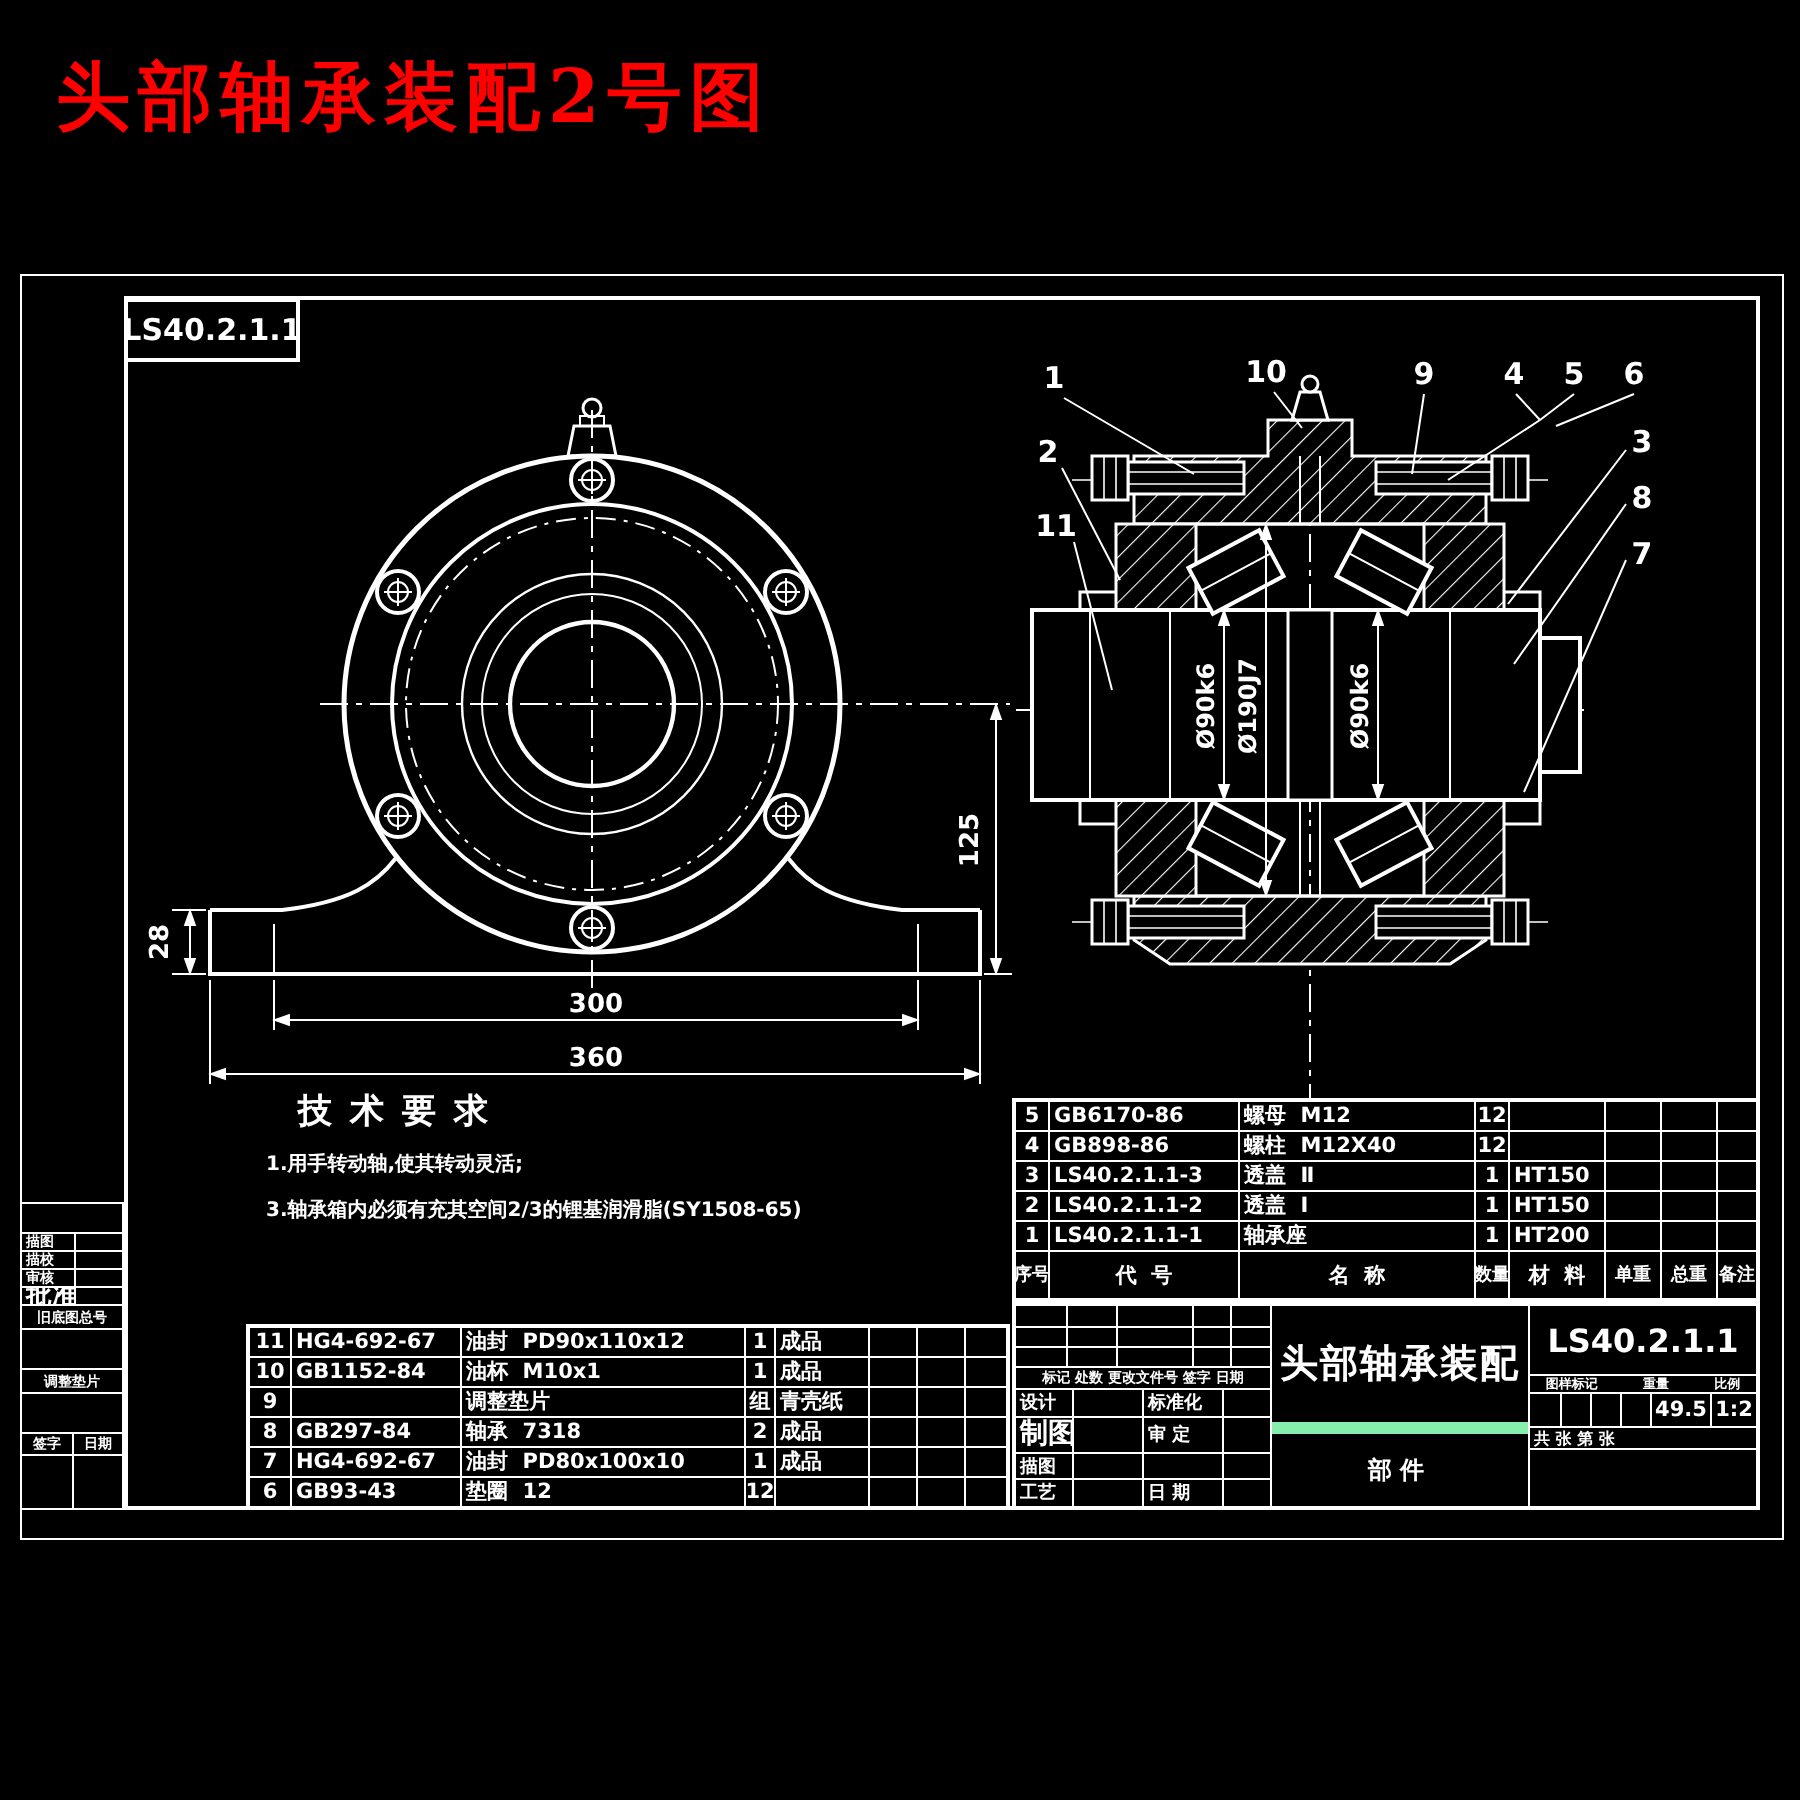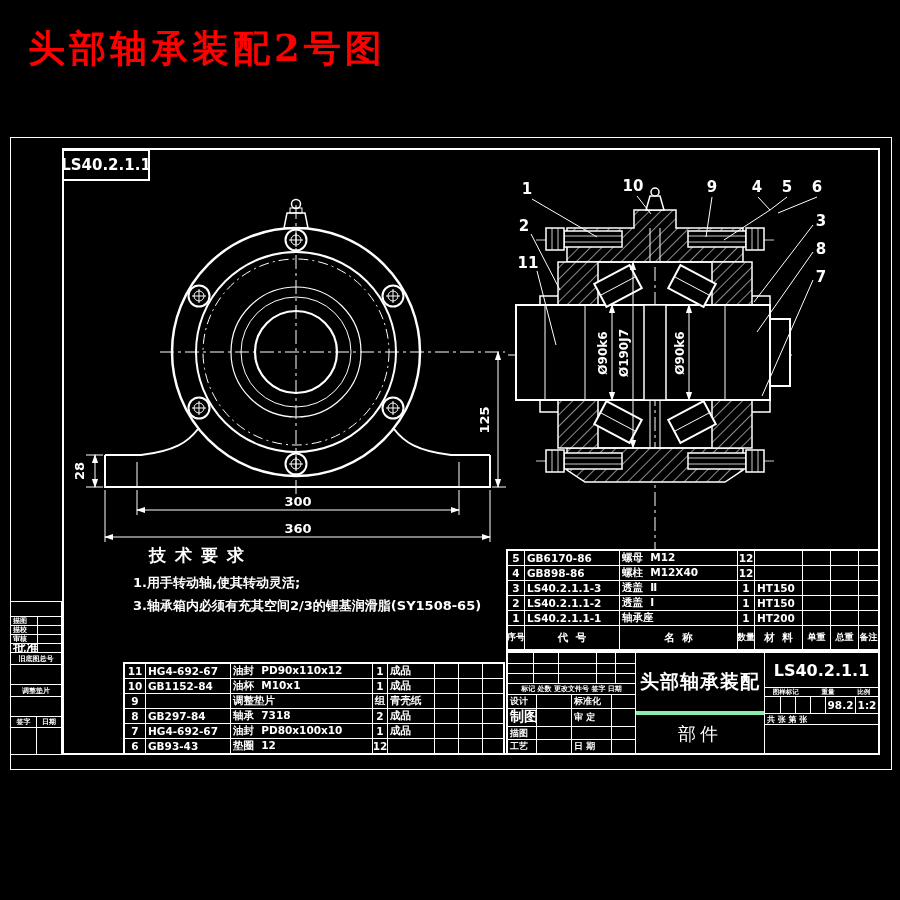--- a/index.html
+++ b/index.html
@@ -11,21 +11,21 @@
     font-size:37px; font-weight:bold; color:#ff0000; letter-spacing:4px; white-space:nowrap; }
 
   .outer-frame { position:absolute; left:10px; top:137px; width:882px; height:633px; border:1px solid #fff; }
   .inner-frame { position:absolute; left:62px; top:148px; width:818px; height:607px; border:2px solid #fff; }
 
   .ls-box { position:absolute; left:62px; top:149px; width:88px; height:32px; border:2px solid #fff;
     display:flex; align-items:center; justify-content:center; font-size:15px; font-weight:bold; background:#000; }
 
   .tech { position:absolute; left:114px; top:544px; width:400px;margin-left:19px; }
   .tech-h { font-size:17px; font-weight:bold; letter-spacing:9px; margin-left:16px; margin-bottom:4px; white-space:nowrap; }
-  .tech-line { font-size:13px; font-weight:bold; line-height:23px; white-space:nowrap; }
+  .tech-line { font-size:10px; font-weight:bold; line-height:23px; white-space:nowrap; }
 
   .tbl { position:absolute; display:flex; flex-direction:column; border:2px solid #fff; background:#000; }
   .tr { display:flex; flex:1 1 auto; border-top:1px solid #fff; min-height:0; }
   .tr:first-child { border-top:none; }
   .td { flex:0 0 auto; border-left:1px solid #fff; display:flex; align-items:center;
         padding:0 2px; overflow:hidden; white-space:pre; font-size:10.5px; font-weight:bold; }
   .td:first-child { border-left:none; }
   .td.c { justify-content:center; padding:0; }
   .td.last { flex:1 1 auto; }
   .hdr { font-size:9px; }
@@ -453,38 +453,38 @@
       <div class="tr">
         <div class="td" style="width:28px;font-size:9px">工艺</div>
         <div class="td" style="width:35px"></div>
         <div class="td" style="width:40px;font-size:9px">日 期</div>
         <div class="td last"></div>
       </div>
     </div>
 
     <div style="width:129px;display:flex;flex-direction:column;border-left:1px solid #fff;">
       <div style="flex:1;display:flex;align-items:center;justify-content:center;font-size:19px;font-weight:bold;letter-spacing:1px;white-space:nowrap;">头部轴承装配</div>
-      <div style="flex:0 0 42px;border-top:4px solid #86efac;display:flex;align-items:center;justify-content:center;font-size:18px;font-weight:normal;letter-spacing:4px;">部件</div>
+      <div style="flex:0 0 42px;border-top:6px solid #86efac;display:flex;align-items:center;justify-content:center;font-size:12px;font-weight:bold;letter-spacing:4px;">部件</div>
     </div>
 
     <div style="flex:1;display:flex;flex-direction:column;border-left:1px solid #fff;">
       <div style="flex:0 0 34px;display:flex;align-items:center;justify-content:center;font-size:16px;font-weight:bold;">LS40.2.1.1</div>
       <div class="tr" style="flex:0 0 9px">
         <div class="td c last" style="font-size:6.5px">
           <span>图样标记</span>&nbsp;&nbsp;
           <span>重量</span>&nbsp;&nbsp;
           <span>比例</span>
         </div>
       </div>
       <div class="tr" style="flex:0 0 17px">
         <div class="td" style="width:15px"></div>
           <div class="td" style="width:15px"></div>
           <div class="td" style="width:15px"></div>
           <div class="td" style="width:15px"></div>
-        <div class="td c" style="width:30px">98.2</div>
+        <div class="td c" style="width:30px">49.5</div>
         <div class="td c last">1:2</div>
       </div>
       <div class="tr" style="flex:0 0 11px">
         <div class="td last" style="font-size:8px">共 张 第 张</div>
       </div>
       <div class="tr" style="flex:1">
         <div class="td last"></div>
       </div>
     </div>
   </div>

